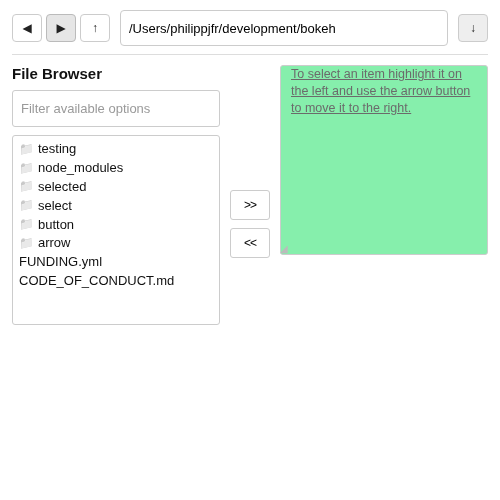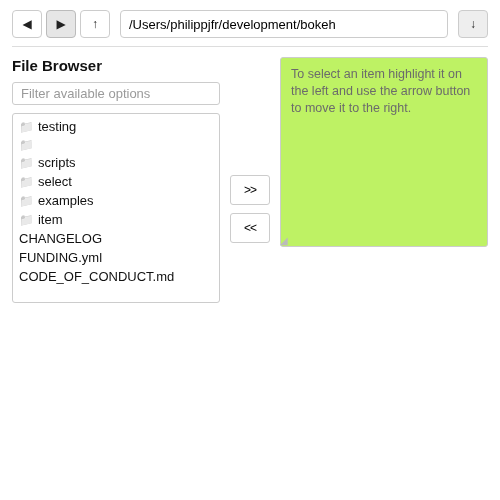--- a/index.html
+++ b/index.html
@@ -30,21 +30,21 @@
     font-size: 12px;
     color: #222;
     cursor: pointer;
   }
   .btn.active {
     background: #e6e6e6;
     border-color: #bbb;
   }
   .path-input {
     flex: 1;
-    height: 28px;
+    height: 36px;
     border: 1px solid #ccc;
     border-radius: 4px;
     padding: 0 8px;
     font-size: 13px;
     margin-left: 6px;
   }
   .dl-btn { margin-left: 6px; background: #eee; }
   .hr {
     border: none;
     border-top: 1px solid #ddd;
@@ -61,44 +61,45 @@
   }
   .col.left { flex: 1 1 46%; }
   .col.mid  { flex: 0 0 44px; display:flex; flex-direction:column; justify-content:center; gap:8px; align-items:center; padding-top: 58px;}
   .col.right{ flex: 1 1 46%; }
   h3.section {
     font-size: 15px;
     font-weight: 700;
     margin-bottom: 8px;
   }
   .filter {
-    height: 23px;
+    height: 37px;
     border: 1px solid #ccc;
     border-radius: 3px;
     padding: 0 8px;
     font-size: 13px;
     margin-bottom: 8px;
     width: 100%;
     color: #111;
   }
   .filter::placeholder { color: #9a9a9a; }
   .listbox {
     border: 1px solid #ccc;
     border-radius: 3px;
     background: #fff;
     height: 190px;
     overflow-y: auto;
     padding: 4px 2px;
   }
   .listbox.selected-box {
-    background: #bef264;
-    padding: 8px 10px;
+    background: #86efac;
+    padding: 0 10px;
     color: #6b6b6b;
     font-size: 12.5px;
     line-height: 1.35;
+    text-decoration: underline;
   }
   .item {
     display: flex;
     align-items: center;
     gap: 4px;
     padding: 1px 4px;
     font-size: 13px;
     line-height: 1.3;
     white-space: nowrap;
     overflow: hidden;
@@ -156,39 +157,37 @@
   <div class="col left">
     <h3 class="section">File Browser</h3>
     <input class="filter" type="text" placeholder="Filter available options" style="">
     <div class="listbox" id="available-list">
         <div class="item">
           <span class="folder-icon">📁</span>
           <span>testing</span>
         </div>
         <div class="item">
           <span class="folder-icon">📁</span>
-        </div>
-        <div class="item">
-          <span class="folder-icon">📁</span>
-          <span>scripts</span>
+          <span>node_modules</span>
+        </div>
+        <div class="item">
+          <span class="folder-icon">📁</span>
+          <span>selected</span>
         </div>
         <div class="item">
           <span class="folder-icon">📁</span>
           <span>select</span>
         </div>
         <div class="item">
           <span class="folder-icon">📁</span>
-          <span>examples</span>
-        </div>
-        <div class="item">
-          <span class="folder-icon">📁</span>
-          <span>item</span>
-        </div>
-        <div class="item">
-          <span>CHANGELOG</span>
+          <span>button</span>
+        </div>
+        <div class="item">
+          <span class="folder-icon">📁</span>
+          <span>arrow</span>
         </div>
         <div class="item">
           <span>FUNDING.yml</span>
         </div>
         <div class="item">
           <span>CODE_OF_CONDUCT.md</span>
         </div>
       </div>
   </div>
 

